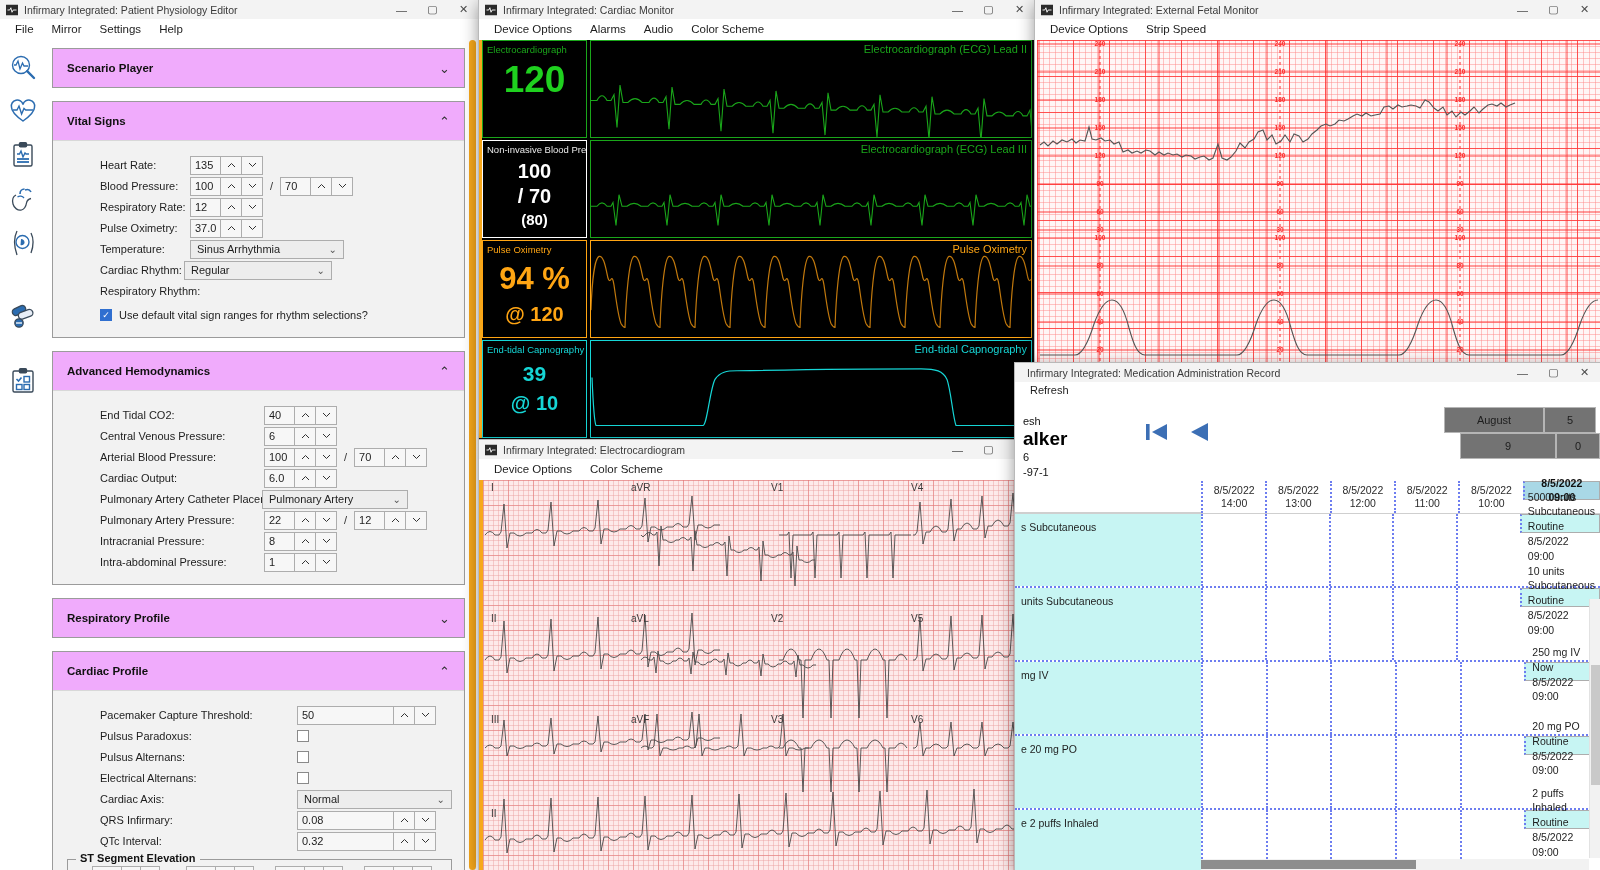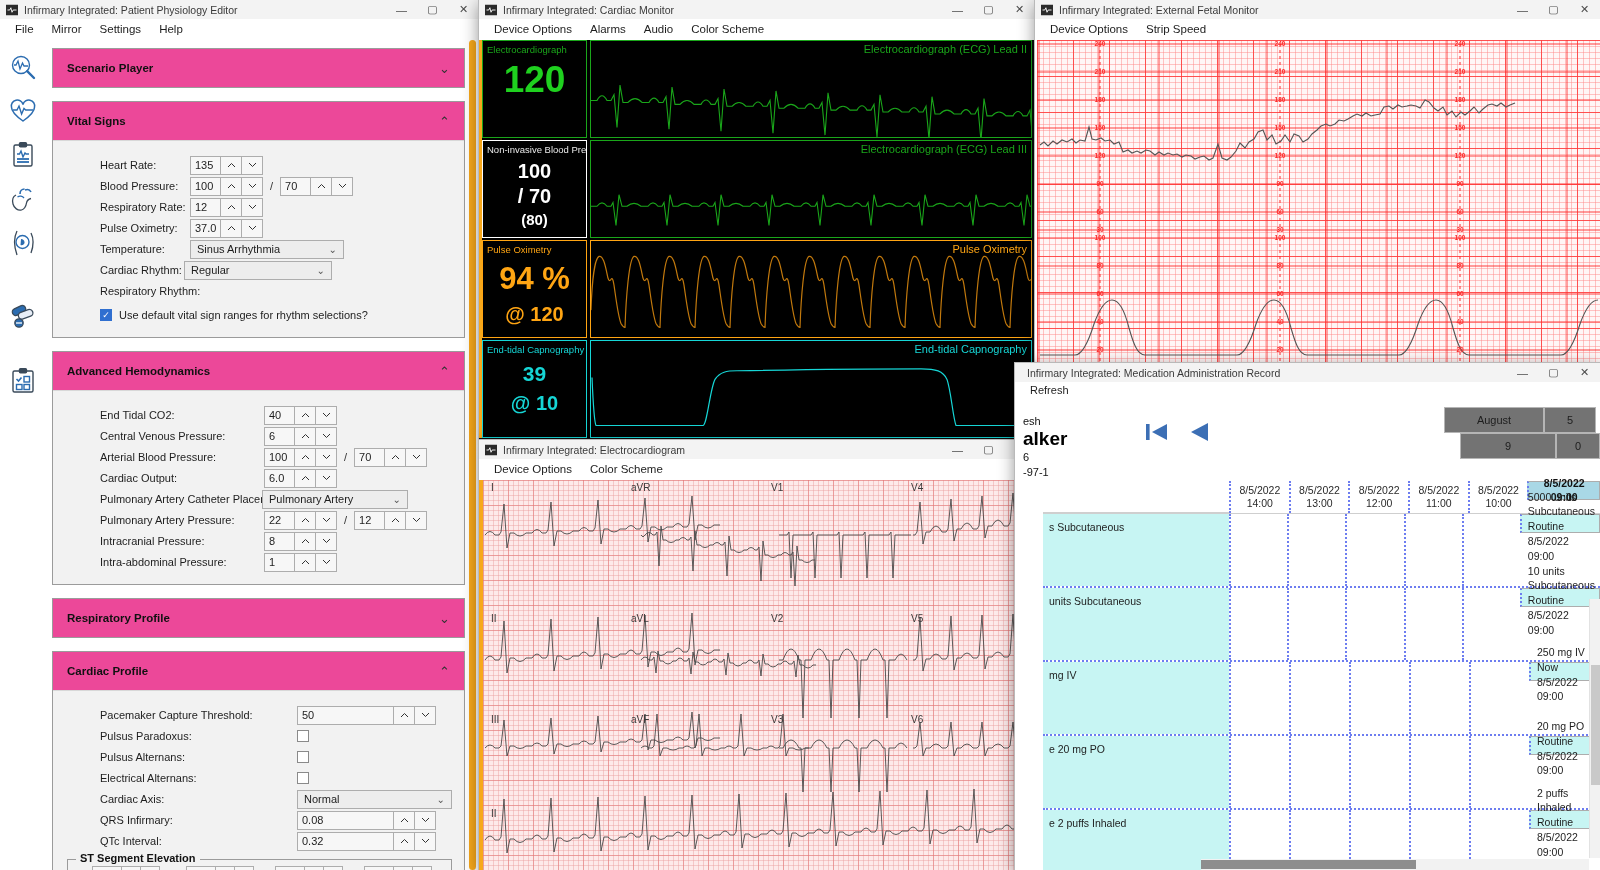--- a/index.html
+++ b/index.html
@@ -25,21 +25,21 @@
   
   #physEditor { left:0; top:0; width:479px; height:870px; background:#fff; }
   .pe-body { display:flex; height:calc(870px - 40px); }
   .pe-rail { width:46px; flex:0 0 46px; background:#fff; padding-top:12px;
              display:flex; flex-direction:column; align-items:center; gap:14px; }
   .rail-icon { width:30px; height:30px; display:flex; align-items:center; justify-content:center; }
   .rail-icon svg { width:28px; height:28px; }
   .pe-scroll { flex:1 1 auto; position:relative; overflow:hidden; padding:8px 14px 8px 6px;}
   .pe-sb { position:absolute; right:3px; top:0; width:7px; height:830px;
            background:#f7a81b; border-radius:4px; }
-  .card { border:1px solid #9b9b9b; background:#ec4899; margin-bottom:13px; }
+  .card { border:1px solid #9b9b9b; background:#f0abfc; margin-bottom:13px; }
   .card-head { height:38px; display:flex; align-items:center; padding:0 14px;
                font-size:11.5px; font-weight:bold; color:#111; }
   .card-head .chev { margin-left:auto; font-size:13px; color:#333; font-weight:normal;}
   .card-body { background:#f2f2f2; border-top:1px solid #d8d8d8; padding:14px 12px 12px 14px; }
   .row { display:flex; align-items:center; height:20px; margin-bottom:0px;padding-left:33px; }
   .row + .row { margin-top:-1px; }
   .lbl { font-size:11px; color:#1d1d1d; white-space:nowrap; }
   .spin { display:flex; height:19px; }
   .spin .val { border:1px solid #adadad; background:#f7f7f7; min-width:31px;
                font-size:11px; color:#1d1d1d; padding:0 4px; display:flex; align-items:center; }
@@ -115,21 +115,21 @@
   .mar-pt { position:absolute; left:8px; top:52px; font-size:11px; color:#111; }
   .mar-name { position:absolute; left:8px; top:65px; font-size:19px; font-weight:bold; color:#000; }
   .mar-sub1 { position:absolute; left:8px; top:88px; font-size:11px; color:#111; }
   .mar-sub2 { position:absolute; left:8px; top:103px; font-size:11px; color:#111; }
   .mar-navbtns { position:absolute; left:128px; top:55px; display:flex; gap:14px; align-items:center; }
   .mar-navbtns svg { width:28px; height:28px; }
   .mar-datebox { position:absolute; right:0px; top:44px; }
   .dr { display:flex; }
   .dcell { border:1px solid #b5b5b5; height:26px; font-size:11px; color:#1d1d1d;
            display:flex; align-items:center; justify-content:center; background:#737373; }
-  .mar-table { position:absolute; left:0; top:118px; right:0; bottom:0;padding-left:28px; }
+  .mar-table { position:absolute; left:0; top:118px; right:0; bottom:0; }
   .mar-head { display:flex; height:33px; border-bottom:1px solid #cfcfcf; }
   .mh-med { width:186px; flex:0 0 186px; border-bottom:1px solid #cfcfcf; }
   .mh-col { flex:1 1 0; border-left:2px dotted #6d7df0; display:flex; flex-direction:column;
             align-items:center; justify-content:center; font-size:10.5px; color:#2a2a2a; line-height:1.25; }
   .mh-col.sel { background:#a9d8e6; font-weight:bold; color:#111; }
   .mar-row { display:flex; height:74px; border-bottom:2px dotted #6d7df0; }
   .mr-med { width:186px; flex:0 0 186px; background:#c7f5f3; font-size:10.5px; color:#1d1d1d;
             padding:6px 4px 0 6px; line-height:1.35; }
   .mr-cell { flex:1 1 0; border-left:2px dotted #6d7df0; background:#fff; }
   .mr-cell.sel { background:#c7f5f3; font-size:10.5px; color:#1d1d1d; padding:6px 4px 0 6px;

